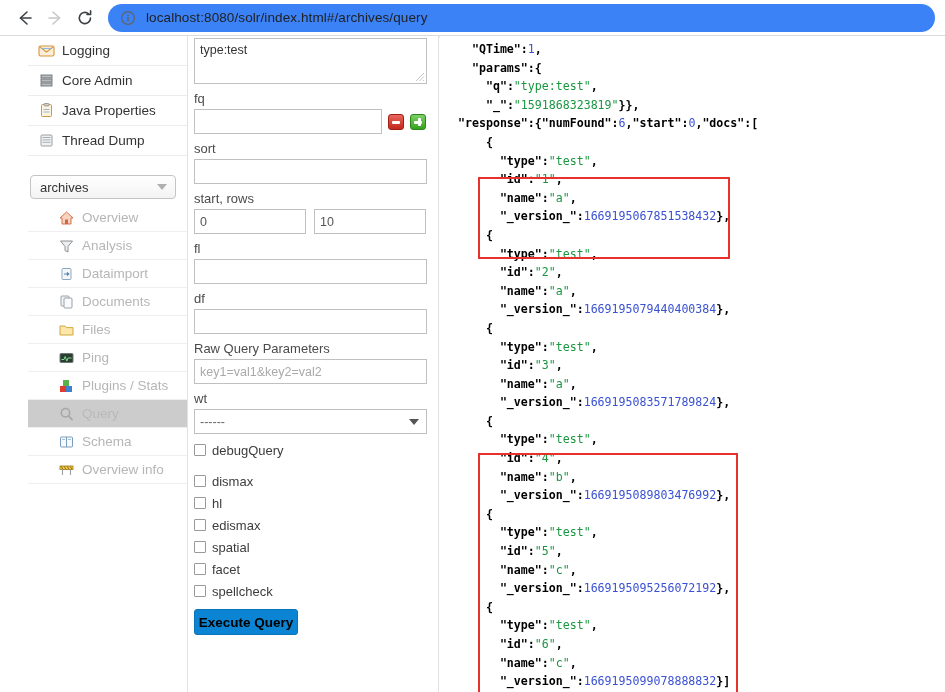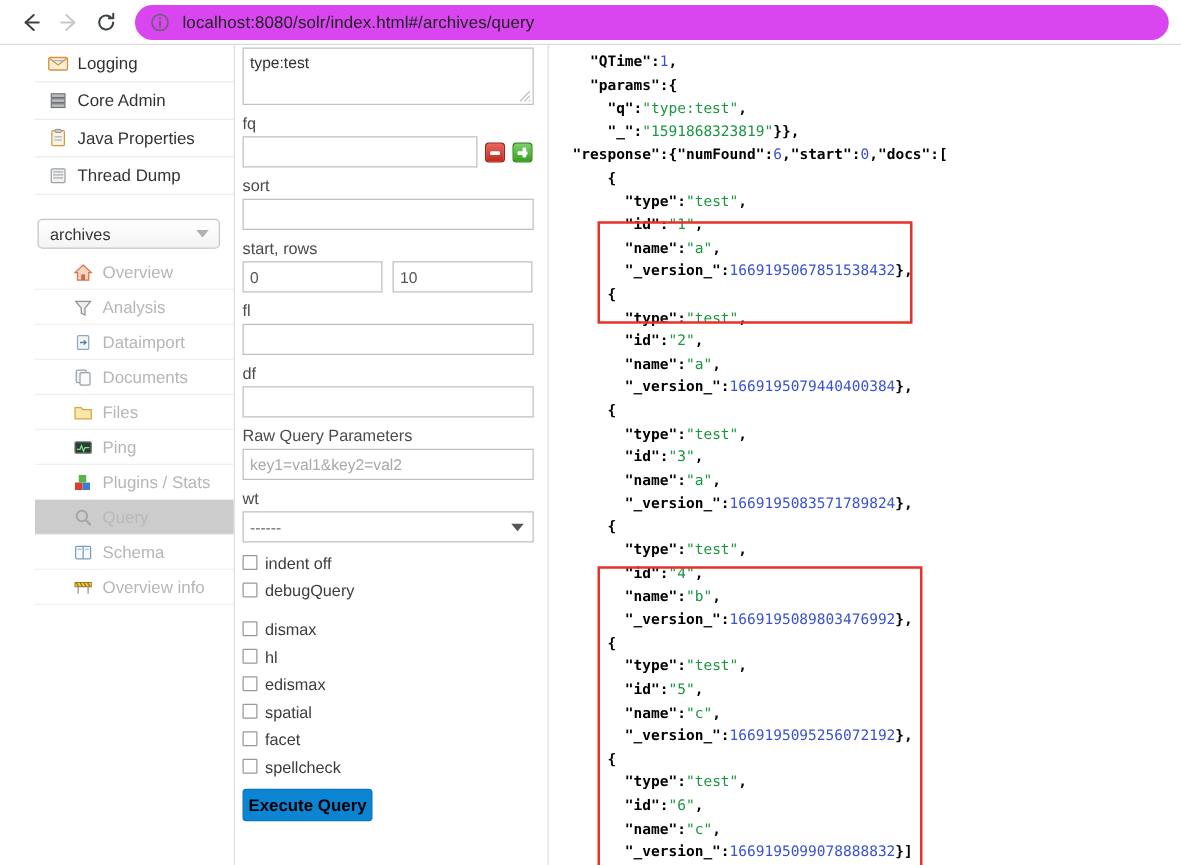--- a/index.html
+++ b/index.html
@@ -25,21 +25,21 @@
     width: 30px; height: 30px;
     display: flex; align-items: center; justify-content: center;
     flex: 0 0 auto;
     border-radius: 50%;
   }
   .nav-btn svg { display: block; }
   #omnibox {
     flex: 1 1 auto;
     height: 28px;
     margin-left: 8px;
-    background: #d946ef;
+    background: #3b82f6;
     border-radius: 14px;
     display: flex;
     align-items: center;
     padding: 0 12px;
     overflow: hidden;
     text-align: right;
   }
   #info-icon {
     flex: 0 0 auto;
     width: 16px; height: 16px;
@@ -521,24 +521,20 @@
     <div class="fld-label">Raw Query Parameters</div>
     <div class="txt-input ph">key1=val1&amp;key2=val2</div>
 
     <div class="fld-label">wt</div>
     <div id="wt-select">
       <span>------</span>
       <span id="wt-caret"></span>
     </div>
 
     <div style="height:5px"></div>
-    <div class="chk-row">
-      <span class="chk-box"></span>
-      <span>indent off</span>
-    </div>
     <div class="chk-row">
       <span class="chk-box"></span>
       <span>debugQuery</span>
     </div>
 
     <div class="chk-gap"></div>
 
     <div class="chk-row">
       <span class="chk-box"></span>
       <span>dismax</span>

